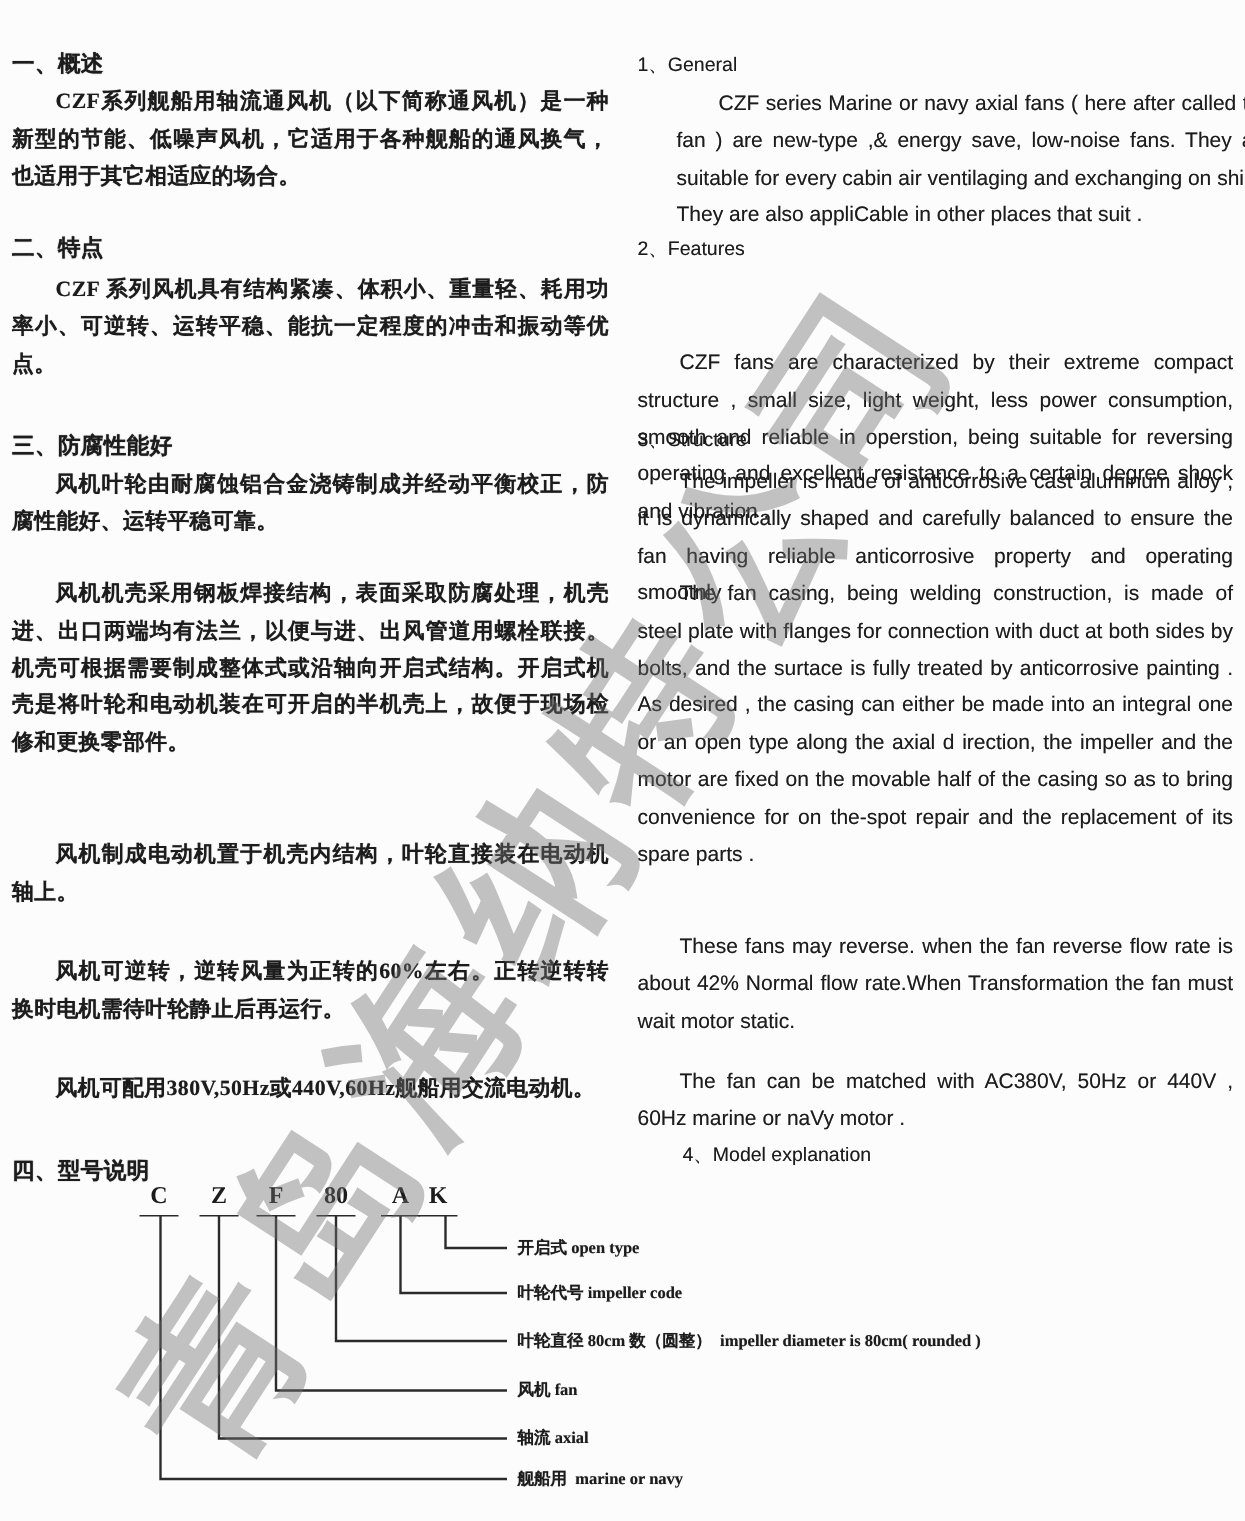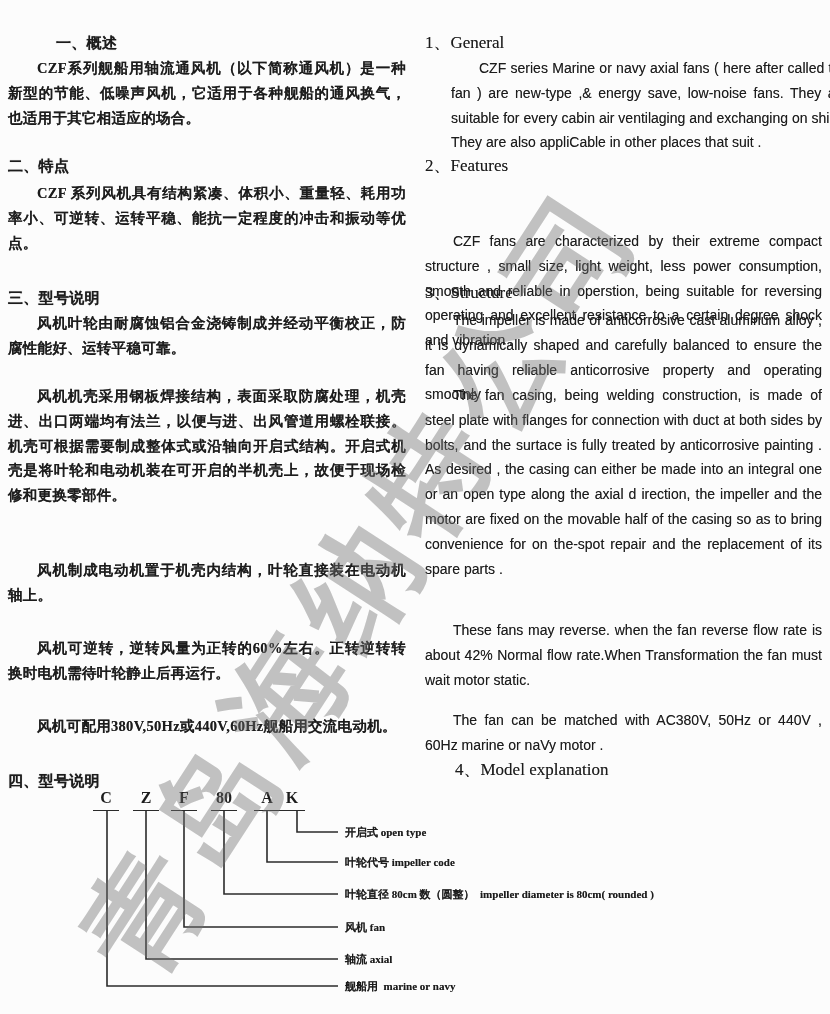--- a/index.html
+++ b/index.html
@@ -20,21 +20,21 @@
   }
   .zh.para{text-indent:2em;}
   .zh.head{font-weight:700;font-size:15px;text-shadow:0 0 0.7px rgba(0,0,0,0.7);}
   .en{
     left:425px;width:397px;font-size:14px;font-weight:400;
     text-align:justify;
     font-family:"Liberation Sans","DejaVu Sans",sans-serif;
     text-shadow:0 0 0.4px rgba(0,0,0,0.45);
   }
   .en.para{text-indent:2em;}
-  .en.head{text-align:left;font-size:17px;font-family:Liberation Serif, serif;}
+  .en.head{text-align:left;font-size:13px;}
   
   #watermark{
     position:absolute;left:-140px;top:495px;width:1000px;height:170px;
     line-height:170px;text-align:center;white-space:nowrap;
     transform:rotate(-57deg);transform-origin:50% 50%;
     font-family:"Liberation Sans","DejaVu Sans",sans-serif;
     font-size:118px;font-weight:700;letter-spacing:12px;
     color:rgba(112,112,112,0.42);
     z-index:5;pointer-events:none;
   }
@@ -56,27 +56,27 @@
   #lbl-k{top:822px;} #lbl-a{top:852px;} #lbl-80{top:884px;}
   #lbl-f{top:917px;} #lbl-z{top:949px;} #lbl-c{top:976px;}
   #connectors{position:absolute;left:0;top:0;width:830px;height:1014px;pointer-events:none;}
   #connectors polyline{fill:none;stroke:#2b2b2b;stroke-width:1.6;}
 </style>
 </head>
 <body>
 
 <div id="page">
 
-  <div class="blk zh head" style="top:31px;margin-left:48px;">一、概述</div>
+  <div class="blk zh head" style="top:31px;">一、概述</div>
   <div class="blk zh para" style="top:56px;">CZF系列舰船用轴流通风机（以下简称通风机）是一种新型的节能、低噪声风机，它适用于各种舰船的通风换气，也适用于其它相适应的场合。</div>
 
   <div class="blk zh para" style="top:181px;">CZF 系列风机具有结构紧凑、体积小、重量轻、耗用功率小、可逆转、运转平稳、能抗一定程度的冲击和振动等优点。</div>
   <div class="blk zh head" style="top:154px;">二、特点</div>
 
-  <div class="blk zh head" style="top:286px;">三、型号说明</div>
+  <div class="blk zh head" style="top:286px;">三、防腐性能好</div>
   <div class="blk zh para" style="top:384px;">风机机壳采用钢板焊接结构，表面采取防腐处理，机壳进、出口两端均有法兰，以便与进、出风管道用螺栓联接。机壳可根据需要制成整体式或沿轴向开启式结构。开启式机壳是将叶轮和电动机装在可开启的半机壳上，故便于现场检修和更换零部件。</div>
   <div class="blk zh para" style="top:311px;">风机叶轮由耐腐蚀铝合金浇铸制成并经动平衡校正，防腐性能好、运转平稳可靠。</div>
   <div class="blk zh para" style="top:558px;">风机制成电动机置于机壳内结构，叶轮直接装在电动机轴上。</div>
   <div class="blk zh para" style="top:636px;">风机可逆转，逆转风量为正转的60%左右。正转逆转转换时电机需待叶轮静止后再运行。</div>
   <div class="blk zh para" style="top:714px;">风机可配用380V,50Hz或440V,60Hz舰船用交流电动机。</div>
 
   <div class="blk zh head" style="top:769px;">四、型号说明</div>
 
   <div class="blk en head" style="top:31px;">1、General</div>
   <div class="blk en para" style="top:56px;margin-left:26px;">CZF series Marine or navy axial fans ( here after called the fan ) are new-type ,&amp; energy save, low-noise fans. They are suitable for every cabin air ventilaging and exchanging on ships. They are also appliCable in other places that suit .</div>

